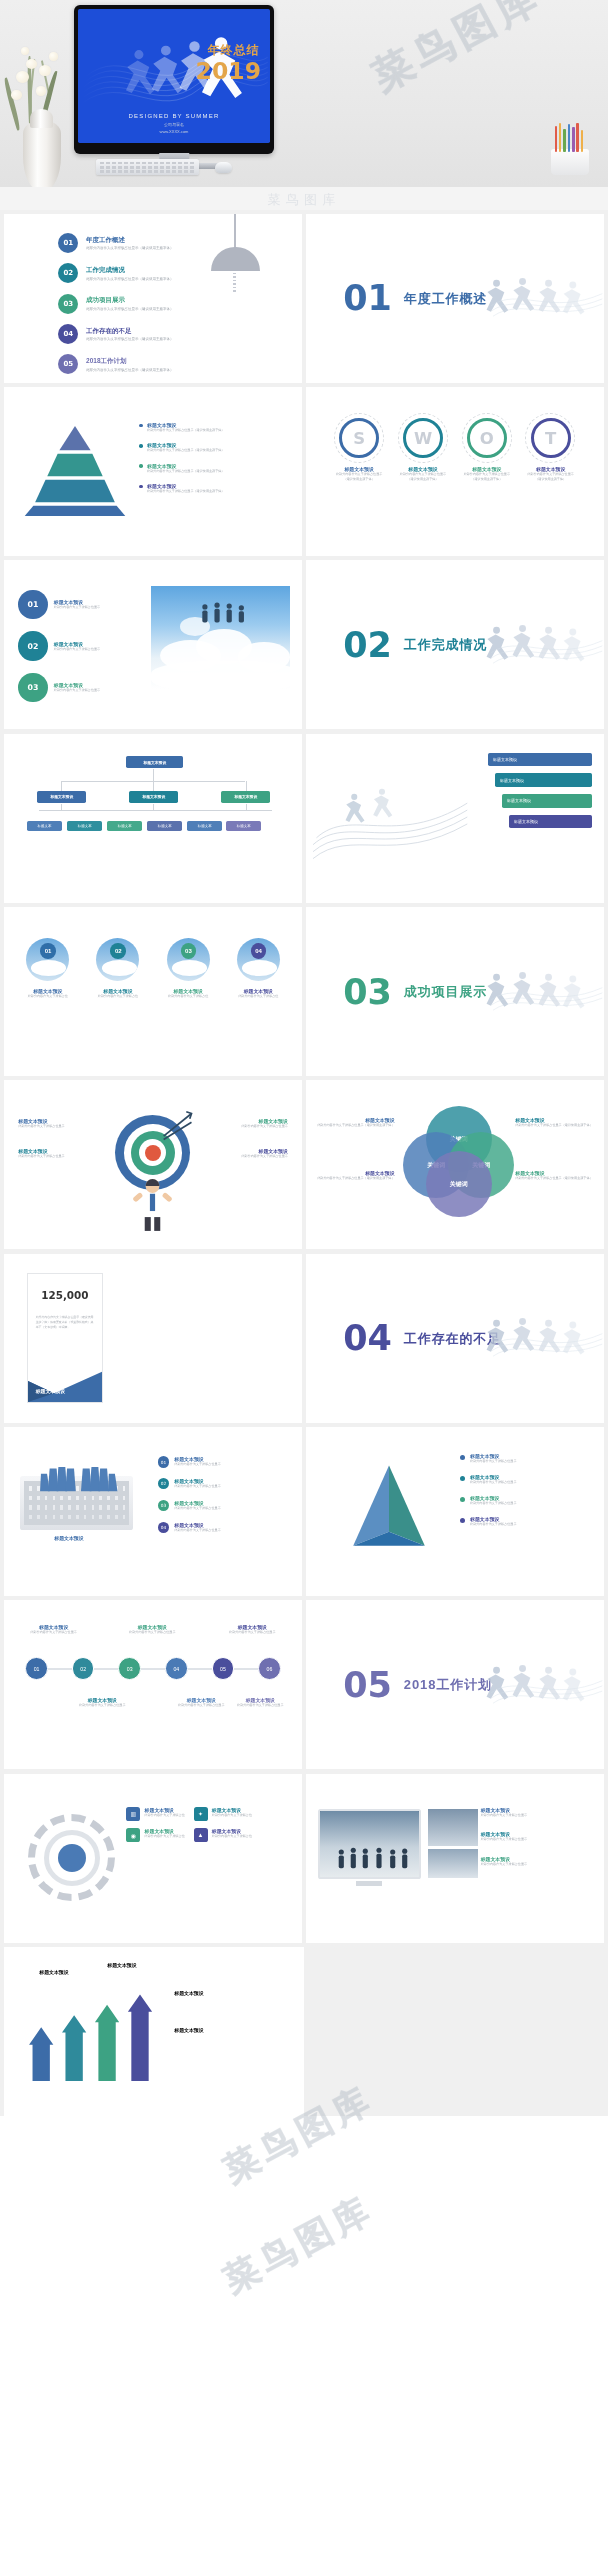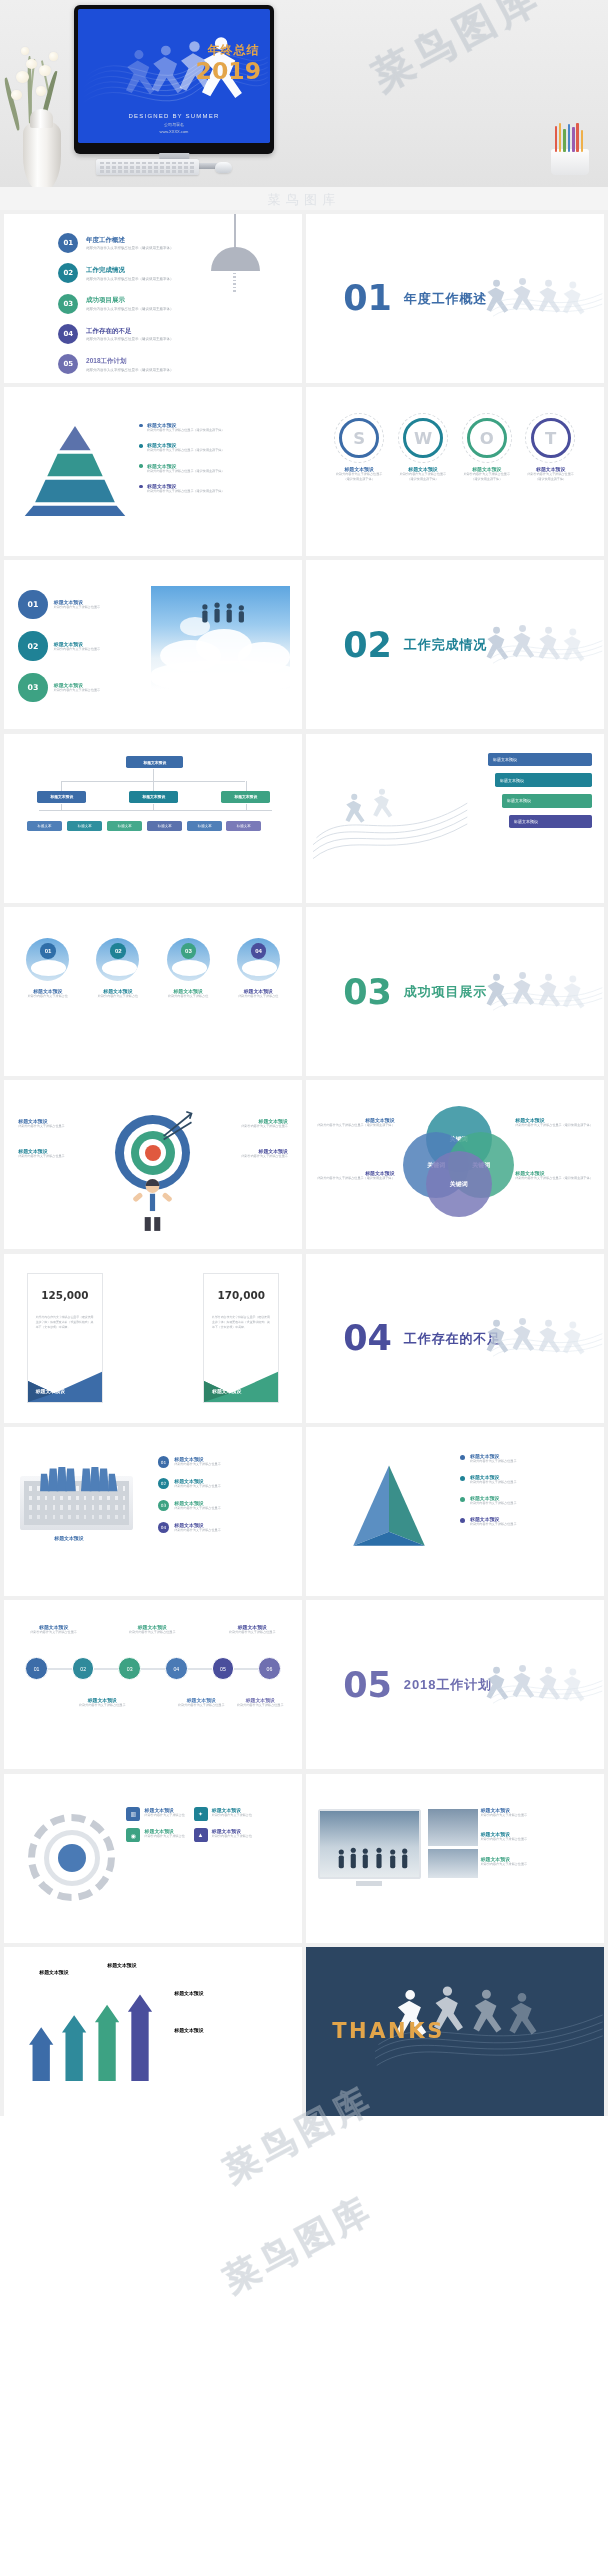--- a/index.html
+++ b/index.html
@@ -672,29 +672,20 @@
         <div class="ncards">
           <div class="ncard">
             <div class="nval">125,000</div>
             <div class="ndesc">此部分内容作为文字排版占位显示（建议使用主题字体）如需更改请前（设置形状格式）菜单下（文本选项）中调整。</div>
             <svg class="nwave" viewBox="0 0 88 54" preserveAspectRatio="none">
               <polygon points="0,30 30,44 88,18 88,54 0,54" fill="#3c6ca8"></polygon>
               <polygon points="0,30 30,44 0,54" fill="#2d5688"></polygon>
             </svg>
             <div class="nlabel">标题文本预设</div>
           </div>
-          <div class="ncard">
-            <div class="nval">170,000</div>
-            <div class="ndesc">此部分内容作为文字排版占位显示（建议使用主题字体）如需更改请前（设置形状格式）菜单下（文本选项）中调整。</div>
-            <svg class="nwave" viewBox="0 0 88 54" preserveAspectRatio="none">
-              <polygon points="0,30 30,44 88,18 88,54 0,54" fill="#3da283"></polygon>
-              <polygon points="0,30 30,44 0,54" fill="#2f8468"></polygon>
-            </svg>
-            <div class="nlabel">标题文本预设</div>
-          </div>
         </div>
       </div>
 
       <div class="slide">
         <div class="sec-wrap">
           <div class="num-big" style="color:#4a4e9c">04</div>
           <div class="sec-title" style="color:#4a4e9c">工作存在的不足</div>
         </div>
         <svg class="ghost-runners" viewBox="0 0 150 70">
           <g fill="#b9c6d6">
@@ -961,45 +952,20 @@
             <path d="M82,112 L82,44 L78,44 L92,24 L106,44 L102,44 L102,112 Z" fill="#3da283"></path>
             <path d="M120,112 L120,32 L116,32 L130,12 L144,32 L140,32 L140,112 Z" fill="#4a4e9c"></path>
           </g>
         </svg>
         <div style="position:absolute;left:35px;top:22.6px;" class="ph-t">标题文本预设</div>
         <div style="position:absolute;left:103px;top:15.6px;" class="ph-t">标题文本预设</div>
         <div style="position:absolute;left:170px;top:43px;" class="ph-t">标题文本预设</div>
         <div style="position:absolute;left:170px;top:80px;" class="ph-t">标题文本预设</div>
       </div>
 
-      <div class="slide dark">
-        <svg style="position:absolute;inset:0;width:100%;height:100%;" viewBox="0 0 345 194" preserveAspectRatio="none">
-          <g stroke="#8fa7bd" fill="none" stroke-width="0.6" opacity="0.55">
-            <path d="M80,120 C140,80 210,140 344,86"></path>
-              <path d="M80,128 C142,88 212,146 344,94"></path>
-            <path d="M82,136 C144,96 214,152 344,102"></path>
-              <path d="M84,112 C144,72 214,132 344,78"></path>
-          </g>
-          <g fill="#ffffff">
-            <g opacity="0.97" transform="translate(96,42) scale(0.62)">
-                <path d="M40,12a9,9 0 1,1 0,18a9,9 0 1,1 0,-18 M38,32 l22,12 l-8,20 l18,26 l-10,7 l-20,-28 l-15,26 l-11,-6 l16,-32 l-13,-13 z"></path>
-              </g>
-            <g opacity="0.7" transform="translate(140,38) scale(0.6)">
-                <path d="M40,12a9,9 0 1,1 0,18a9,9 0 1,1 0,-18 M38,32 l22,12 l-8,20 l18,26 l-10,7 l-20,-28 l-15,26 l-11,-6 l16,-32 l-13,-13 z"></path>
-              </g>
-            <g opacity="0.45" transform="translate(186,42) scale(0.58)">
-                <path d="M40,12a9,9 0 1,1 0,18a9,9 0 1,1 0,-18 M38,32 l22,12 l-8,20 l18,26 l-10,7 l-20,-28 l-15,26 l-11,-6 l16,-32 l-13,-13 z"></path>
-              </g>
-            <g opacity="0.3" transform="translate(228,46) scale(0.56)">
-                <path d="M40,12a9,9 0 1,1 0,18a9,9 0 1,1 0,-18 M38,32 l22,12 l-8,20 l18,26 l-10,7 l-20,-28 l-15,26 l-11,-6 l16,-32 l-13,-13 z"></path>
-              </g>
-          </g>
-        </svg>
-        <div class="thanks-txt">THANKS</div>
-      </div>
     </div>
 
   </div>
 
   <div style="width:608px;height:87px;background:#fff;position:relative;">
     <div class="wm" style="left:217px;top:-8.7px;font-size:35px;">菜鸟图库</div>
   </div>
 
   <div class="tail">
     <div class="wm" style="left:217px;top:14px;font-size:35px;">菜鸟图库</div>

